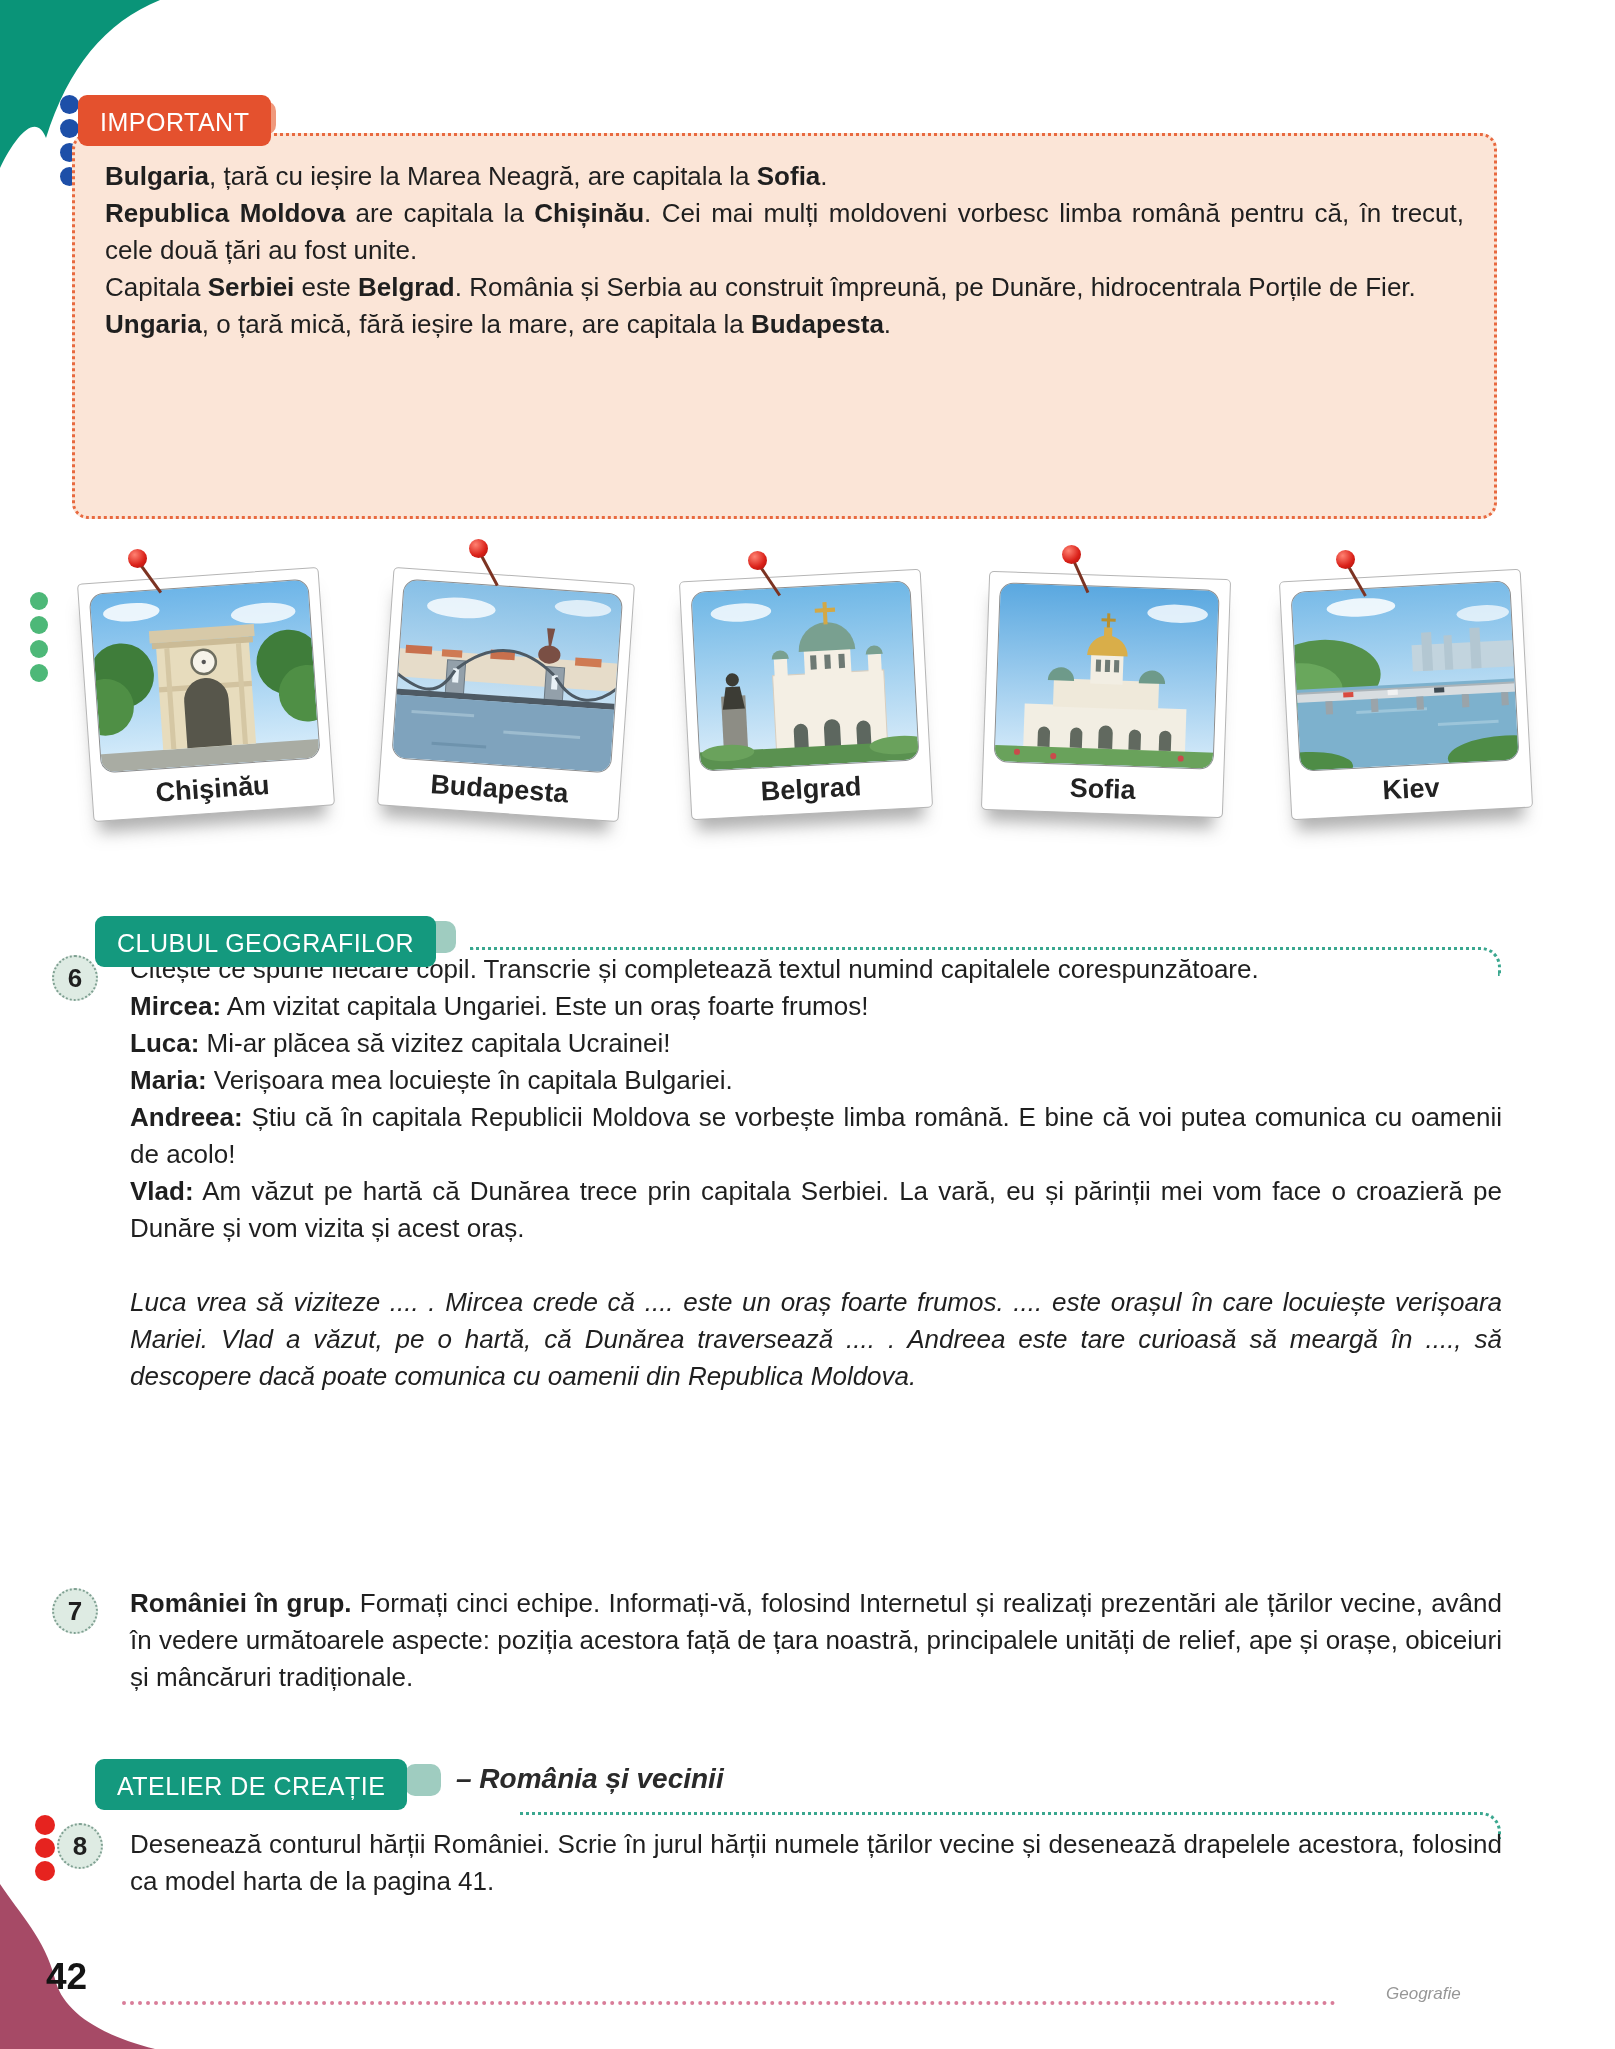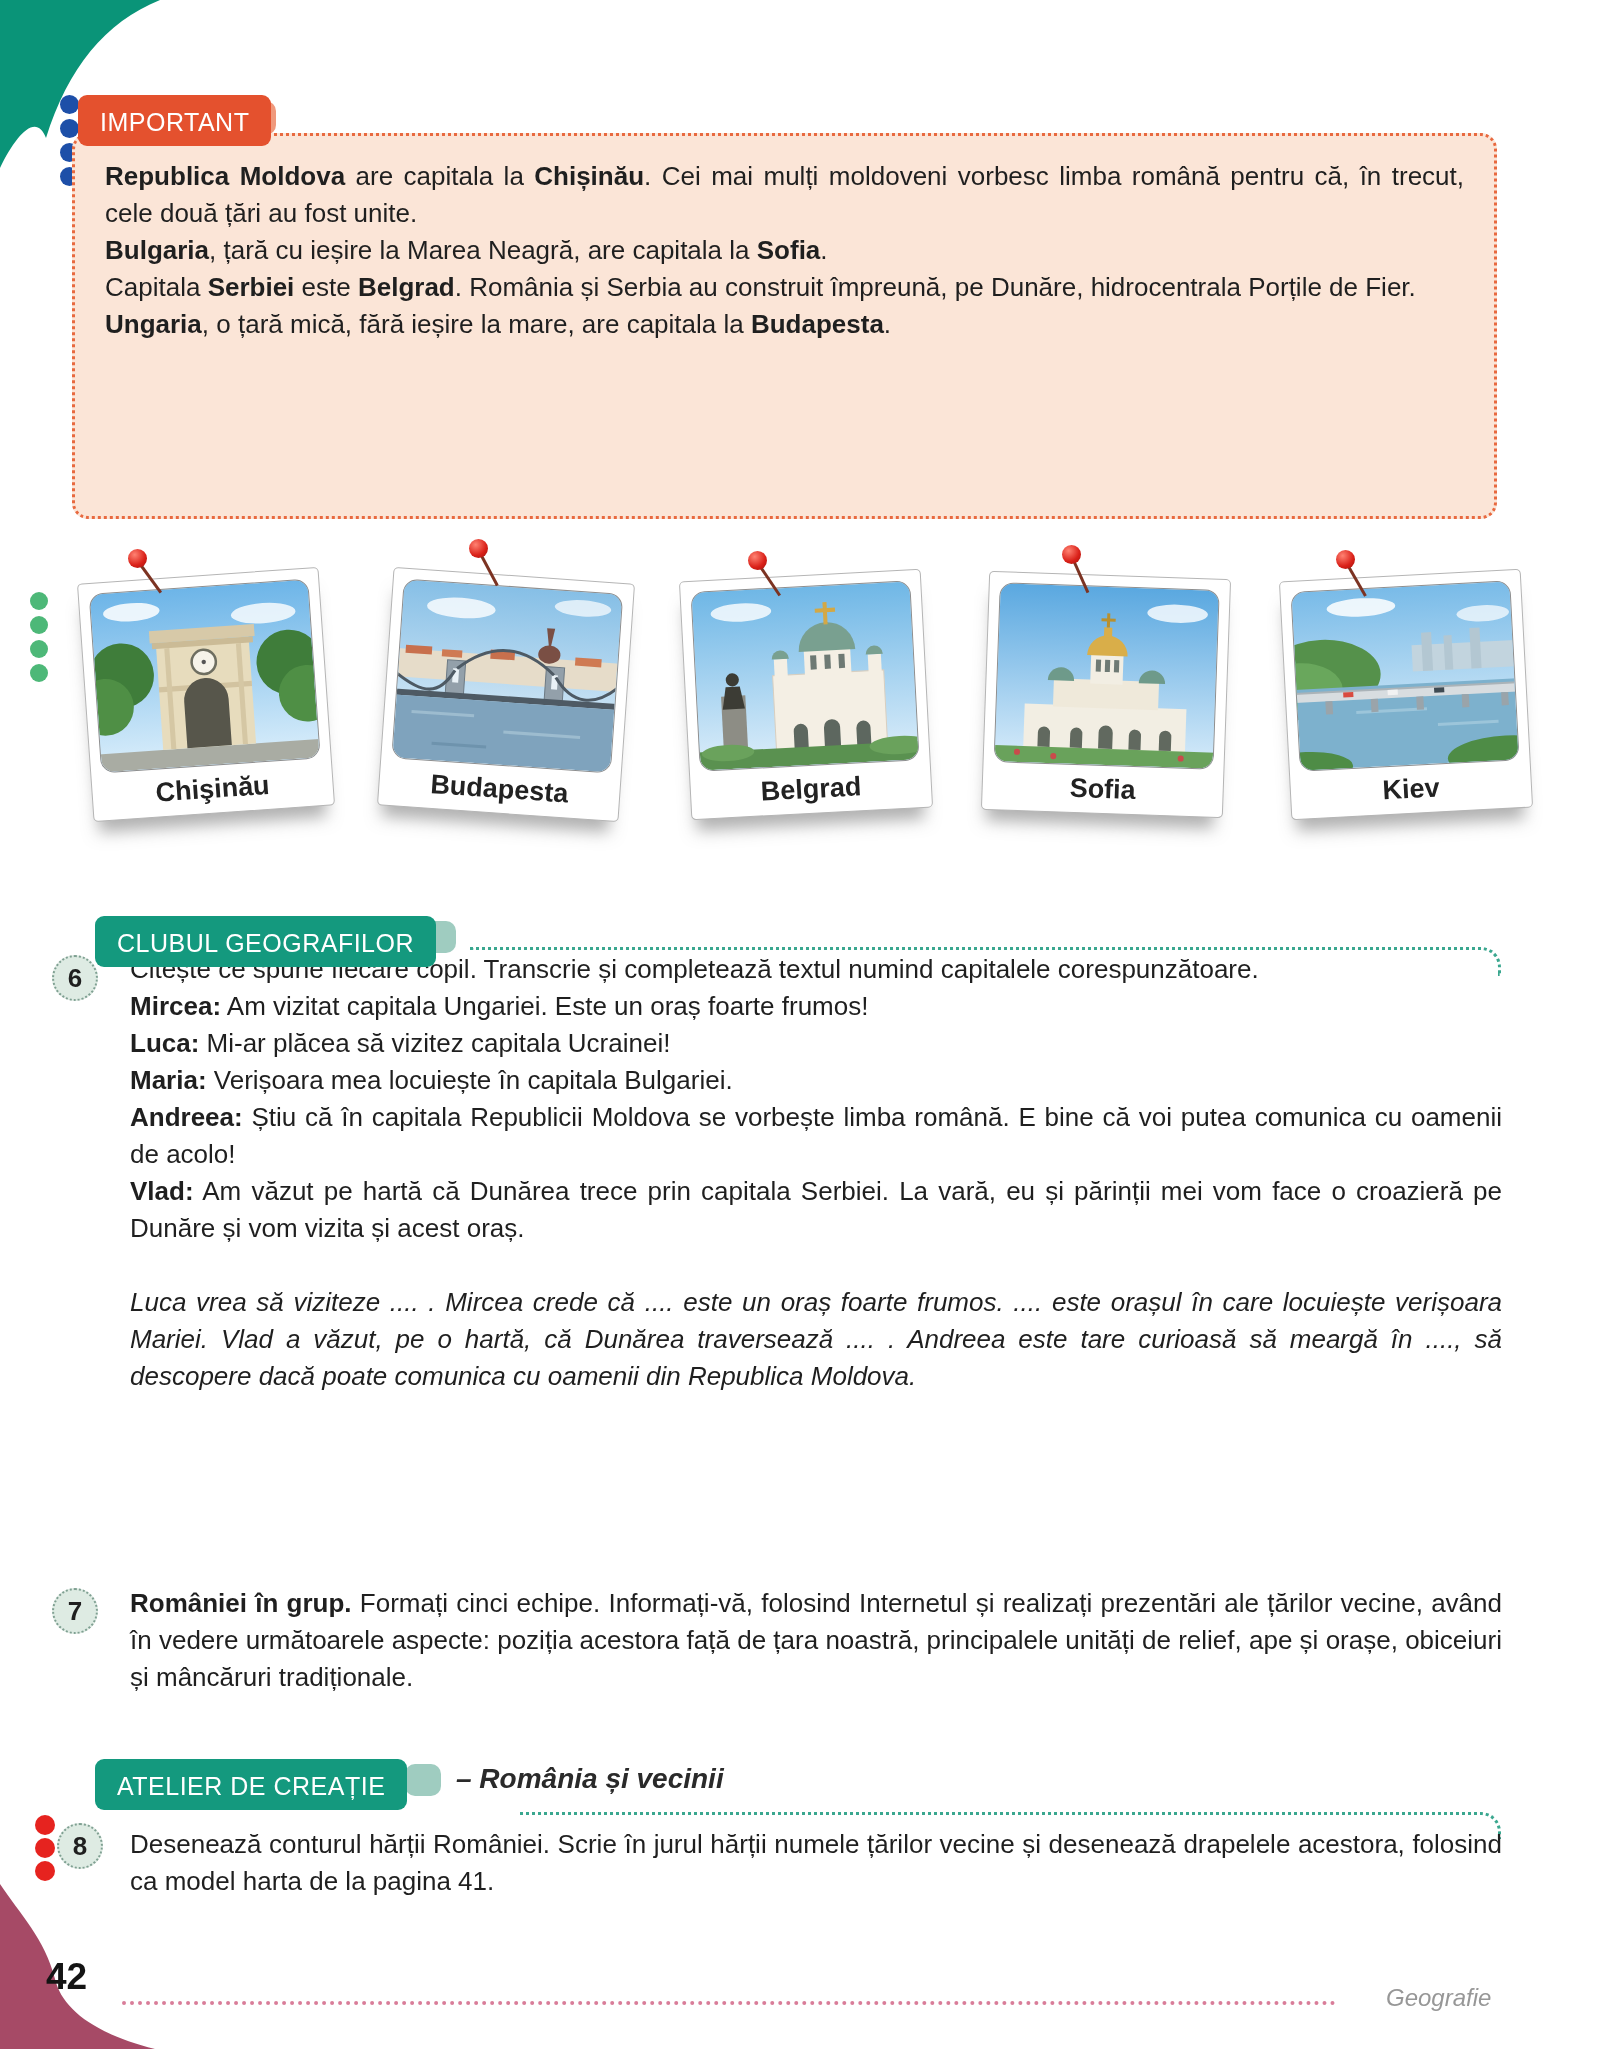--- a/index.html
+++ b/index.html
@@ -76,21 +76,21 @@
     background:#7c3322; transform-origin:top center;
   }
   .pin .ball {
     position:absolute; top:0; left:0; width:19px; height:19px; border-radius:50%;
     background:radial-gradient(circle at 35% 30%, #ff8272, #da2119 58%, #9d100b);
   }
 
   
   .page-number { position:absolute; left:46px; top:1956px; font-size:37px; font-weight:bold; color:#141414; z-index:3; }
   .footer-line { position:absolute; left:122px; top:2001px; width:1214px; border-top:4px dotted #d97d99; }
-  .footer-subject { position:absolute; left:1386px; top:1984px; font-size:24px; font-style:italic; color:#979797; }
+  .footer-subject { position:absolute; left:1386px; top:1984px; font-size:17px; font-style:italic; color:#979797; }
 
   .subtitle { position:absolute; left:456px; top:1763px; font-size:28px; font-style:italic; font-weight:bold; color:#2a2a2a; }
 </style>
 </head>
 <body>
 
 <div class="page">
 
   <svg class="abs" style="left:0;top:0;" width="165" height="210" viewBox="0 0 165 210">
     <path d="M0 0 H160 C105 22 68 68 46 138 C36 112 16 135 0 168 Z" fill="#0a9478"></path>
@@ -98,22 +98,22 @@
 
   <span class="dot blue" style="left:60px;top:95px;"></span>
   <span class="dot blue" style="left:60px;top:119px;"></span>
   <span class="dot blue" style="left:60px;top:143px;"></span>
   <span class="dot blue" style="left:60px;top:167px;"></span>
 
   <span class="tab" style="left:240px;top:101px;width:36px;height:34px;background:#f0997c;"></span>
   <div class="badge orange" style="left:78px;top:95px;">IMPORTANT</div>
 
   <div class="imp-box">
+    <p><span class="b">Bulgaria</span><span>, țară cu ieșire la Marea Neagră, are capitala la </span><span class="b">Sofia</span><span>.</span></p>
     <p><span class="b">Republica Moldova</span><span> are capitala la </span><span class="b">Chișinău</span><span>. Cei mai mulți moldoveni vorbesc limba română pentru că, în trecut, cele două țări au fost unite.</span></p>
-    <p><span class="b">Bulgaria</span><span>, țară cu ieșire la Marea Neagră, are capitala la </span><span class="b">Sofia</span><span>.</span></p>
     <p><span>Capitala </span><span class="b">Serbiei</span><span> este </span><span class="b">Belgrad</span><span>. România și Serbia au construit împreună, pe Dunăre, hidrocentrala Porțile de Fier.</span></p>
     <p><span class="b">Ungaria</span><span>, o țară mică, fără ieșire la mare, are capitala la </span><span class="b">Budapesta</span><span>.</span></p>
   </div>
 
   <span class="dot green" style="left:30px;top:592px;"></span>
   <span class="dot green" style="left:30px;top:616px;"></span>
   <span class="dot green" style="left:30px;top:640px;"></span>
   <span class="dot green" style="left:30px;top:664px;"></span>
 
   <div class="pin" style="left:128px;top:549px;">

